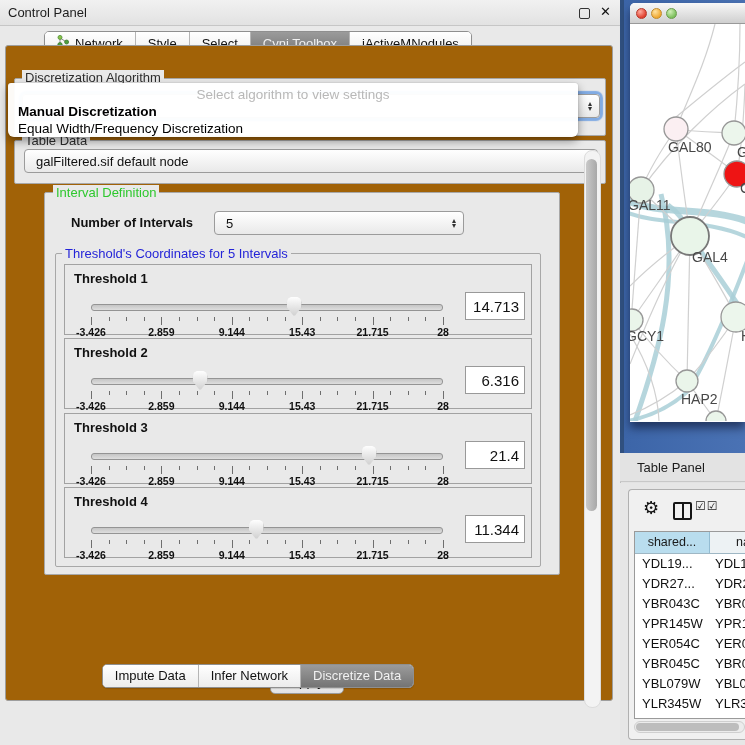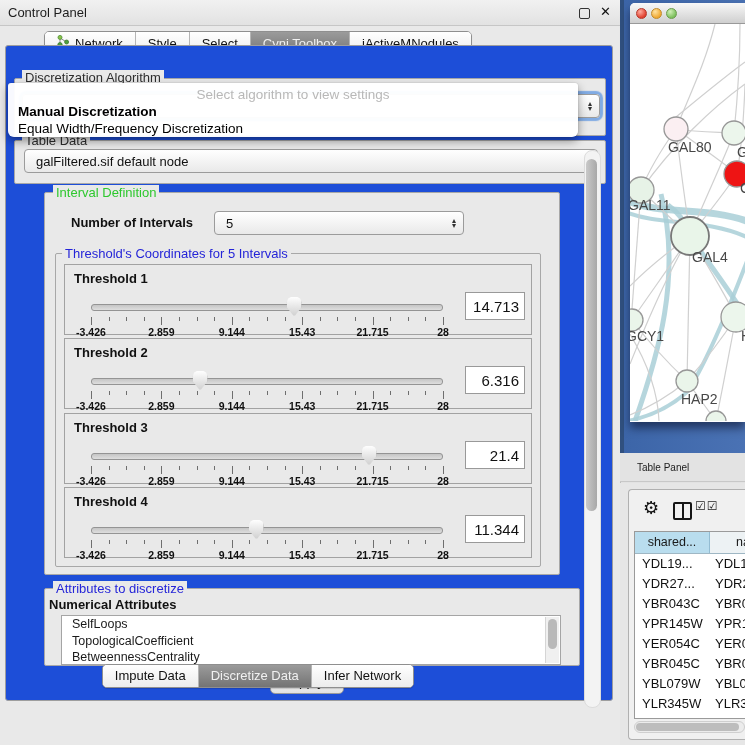--- a/index.html
+++ b/index.html
@@ -12,21 +12,21 @@
   #cp-close{position:absolute;right:9px;top:4px;font-size:13px;font-weight:bold;color:#111;}
   
   .segbar{position:absolute;left:0;width:516px;display:flex;justify-content:center;}
   .seg{display:flex;border:1px solid #8f8f8f;border-radius:5px;overflow:hidden;background:#fdfdfd;box-shadow:0 1px 1px rgba(0,0,0,.15);}
   .seg-item{padding:2px 12px;font-size:13px;color:#111;line-height:18px;display:flex;align-items:center;gap:5px;border-left:1px solid #b5b5b5;background:linear-gradient(#fff,#ececec);white-space:nowrap;}
   .seg-item:first-child{border-left:none;}
   .seg-item.active{background:linear-gradient(#9b9b9b,#747474);color:#f1f1f1;}
   #cp-tabbar{top:31px;}
   #cp-bottom-tabbar{top:664px;}
   
-  #cp-content{position:absolute;left:5px;top:45px;width:606px;height:654px;border:1px solid #9e9e9e;border-radius:3px;background:#1d4ed8;}
+  #cp-content{position:absolute;left:5px;top:45px;width:606px;height:654px;border:1px solid #9e9e9e;border-radius:3px;background:#a16207;}
   .grp{position:absolute;border:1px solid #a8a8a8;border-radius:2px;background:#e9e9e9;}
   .grp-label{position:absolute;font-size:13px;background:#e9e9e9;padding:0 3px;white-space:nowrap;z-index:2;}
   .lbl-dark{color:#2e2e2e;}
   .lbl-green{color:#2ec82e;}
   .lbl-blue{color:#2525d8;}
   
   .combo{position:absolute;height:24px;border:1px solid #9b9b9b;border-radius:4px;background:linear-gradient(#ffffff,#e9e9e9);font-size:13px;color:#111;line-height:24px;padding-left:11px;box-sizing:border-box;}
   .stepper{position:absolute;right:7px;top:50%;transform:translateY(-50%);display:flex;flex-direction:column;align-items:center;font-size:8px;line-height:5px;color:#333;}
   #combo-algo{left:16px;top:48px;width:578px;box-shadow:0 0 1px 3px rgba(110,160,226,.85);z-index:1;}
   
@@ -61,21 +61,21 @@
   #net-frame{position:absolute;left:620px;top:0;width:125px;height:453px;background:linear-gradient(90deg,#30507f 0,#30507f 4px,#3c65a8 4px,#4a72b4 100%);}
   #net-window{position:absolute;left:10px;top:3px;width:115px;height:419px;background:#fff;border-radius:5px 0 0 0;box-shadow:0 6px 10px rgba(0,0,20,.5);}
   #net-titlebar{height:21px;background:linear-gradient(#f8f8f8,#cfcfcf);border-bottom:1px solid #999;border-radius:5px 0 0 0;display:flex;align-items:center;padding-left:6px;gap:4px;box-sizing:border-box;}
   .tl{width:11px;height:11px;border-radius:50%;}
   .tl-red{background:radial-gradient(circle at 35% 30%,#ffada0,#e0402e 70%);border:1px solid #b5382a;box-sizing:border-box;}
   .tl-yellow{background:radial-gradient(circle at 35% 30%,#ffe2a0,#f0a830 70%);border:1px solid #c08a2a;box-sizing:border-box;}
   .tl-green{background:radial-gradient(circle at 35% 30%,#d2f0b8,#7cc05c 70%);border:1px solid #6a9c4c;box-sizing:border-box;}
   #net-canvas{position:relative;width:115px;height:397px;overflow:hidden;background:#fff;}
   #net-canvas svg{position:absolute;left:0;top:0;}
   #net-canvas text{fill:#474747;font-size:14px;font-family:"Liberation Sans",sans-serif;}
-  #table-panel-bar{position:absolute;left:620px;top:453px;width:125px;height:29px;background:#e3e3e3;border-bottom:1px solid #c8c8c8;font-size:10px;color:#1c1c1c;line-height:29px;padding-left:17px;box-sizing:border-box;}
+  #table-panel-bar{position:absolute;left:620px;top:453px;width:125px;height:29px;background:#e3e3e3;border-bottom:1px solid #c8c8c8;font-size:13px;color:#1c1c1c;line-height:29px;padding-left:17px;box-sizing:border-box;}
   #tp-body{position:absolute;left:620px;top:483px;width:125px;height:262px;background:#e6e6e6;}
   #tp-inner{position:absolute;left:8px;top:6px;width:117px;height:249px;background:#f0f0f0;border:1px solid #b0b0b0;border-right:none;border-radius:4px 0 0 4px;}
   #tp-gear{position:absolute;left:14px;top:7px;font-size:18px;color:#111;}
   #tp-cols{position:absolute;left:44px;top:12px;width:15px;height:14px;border:2px solid #151515;border-radius:2px;}
   #tp-cols .div{position:absolute;left:50%;top:0;bottom:0;width:2px;margin-left:-1px;background:#151515;}
   #tp-checks{position:absolute;left:66px;top:9px;font-size:12px;color:#222;letter-spacing:1px;}
   #tp-table{position:absolute;left:5px;top:41px;width:112px;height:188px;background:#fff;border:1px solid #9a9a9a;border-right:none;overflow:hidden;box-sizing:border-box;}
   #tp-head{display:flex;height:21px;border-bottom:1px solid #9fb7c4;}
   #tp-head .h1{width:75px;background:#b9ddee;border-right:1px solid #93bcd2;font-size:12.5px;text-align:center;line-height:21px;color:#1a1a1a;box-sizing:border-box;}
   #tp-head .h2{flex:1;background:#edf2f4;font-size:12.5px;line-height:21px;color:#1a1a1a;padding-left:26px;overflow:hidden;white-space:nowrap;}
@@ -322,46 +322,34 @@
                 <span style="left: 60%;">15.43</span>
                 <span style="left: 80%;">21.715</span>
                 <span style="left: 100%;">28</span>
               </div>
           </div>
           <div class="t-value">11.344</div>
         </div>
       </div>
     </div>
 
-    <div class="grp" style="left:38px;top:542px;width:534px;height:76px;">
-      <div class="grp-label lbl-blue" style="left:8px;top:-8px;">Attributes to discretize</div>
-      <div style="position:absolute;left:4px;top:8px;font-size:13px;font-weight:bold;color:#111;">Numerical Attributes</div>
-      <div id="attr-list">
-        <div class="attr-item">SelfLoops</div>
-        <div class="attr-item">TopologicalCoefficient</div>
-        <div class="attr-item">BetweennessCentrality</div>
-        <div id="attr-vscroll">
-            <div class="thumb"></div>
-          </div>
-      </div>
-    </div>
 
     <div id="apply-btn">Apply</div>
   </div>
 
   <div id="cp-bottom-tabbar" class="segbar">
     <div class="seg">
       <div class="seg-item">
           <span>Impute Data</span>
         </div>
+      <div class="seg-item">
+          <span>Infer Network</span>
+        </div>
       <div class="seg-item active">
           <span>Discretize Data</span>
-        </div>
-      <div class="seg-item">
-          <span>Infer Network</span>
         </div>
     </div>
   </div>
 </div>
 
 <div id="net-frame">
   <div id="net-window">
     <div id="net-titlebar">
       <div class="tl tl-red"></div>
       <div class="tl tl-yellow"></div>

